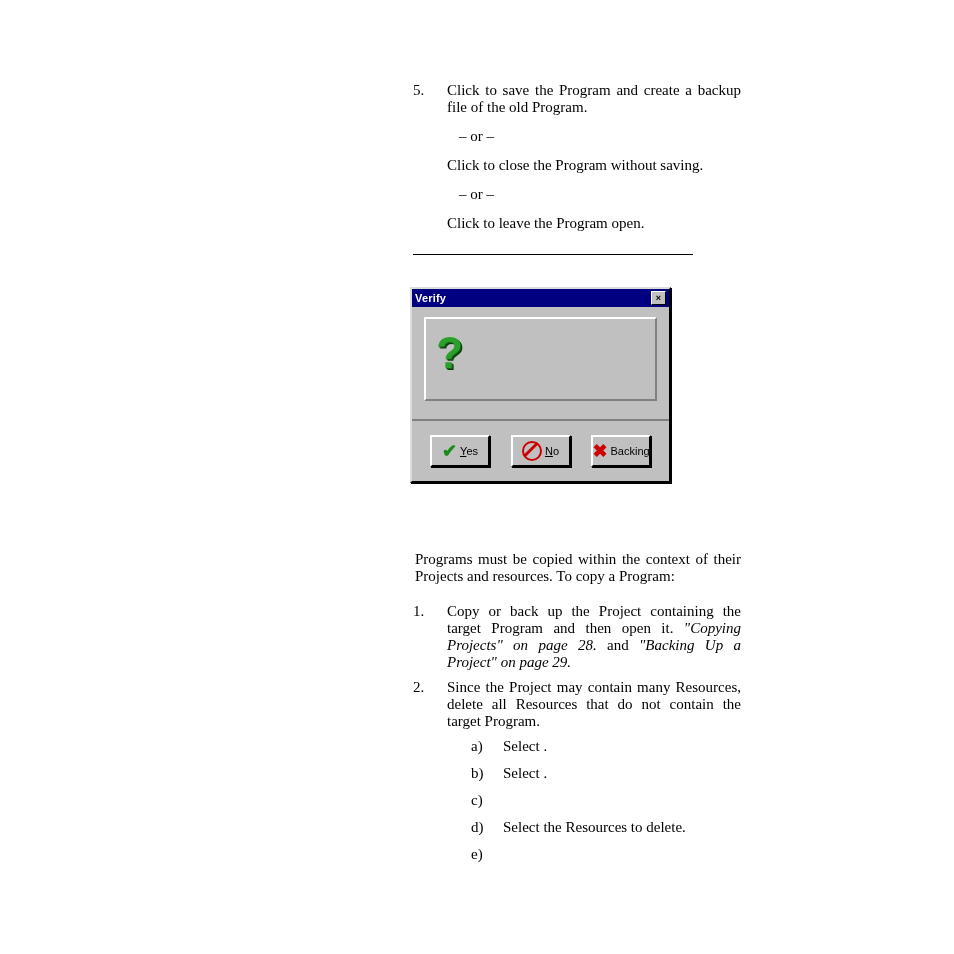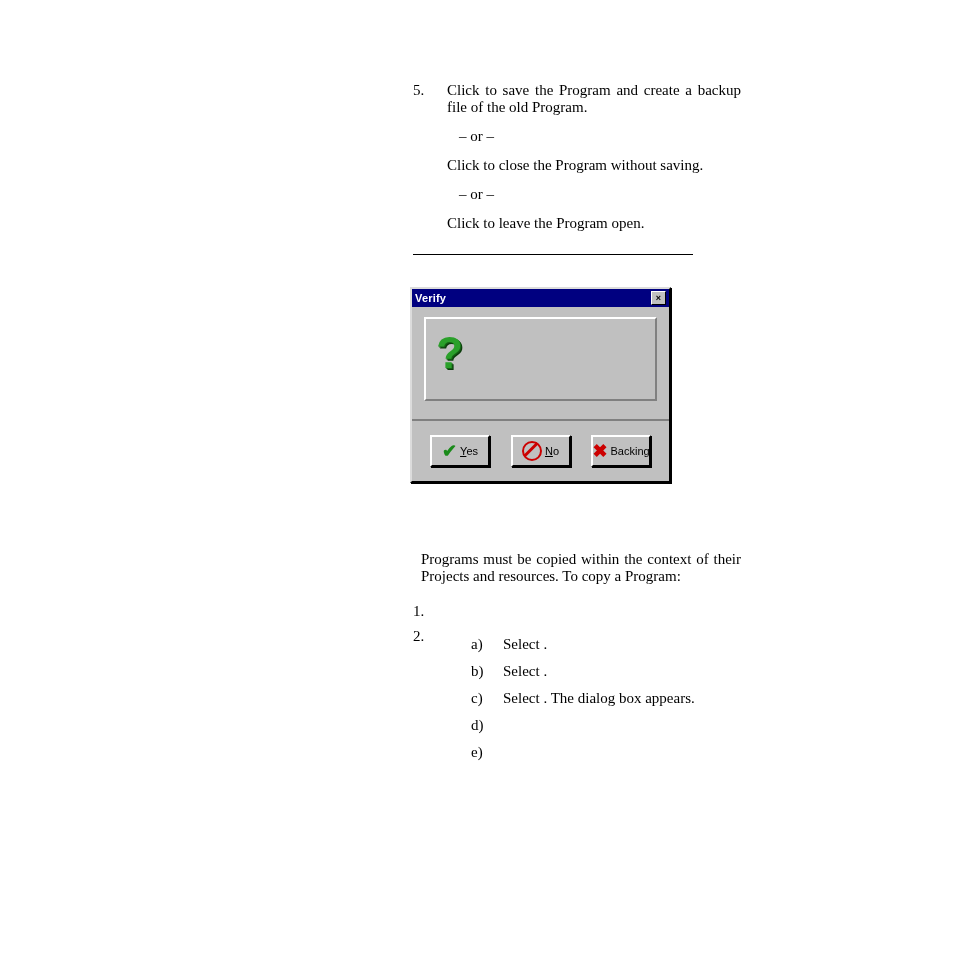--- a/index.html
+++ b/index.html
@@ -20,21 +20,21 @@
 .qmark{font:bold 44px Arial;color:#2aa02a;text-shadow:1px 1px 0 #156015,2px 2px 0 #0a3a0a;line-height:.9;padding-top:2px}
 .msgtxt{font:bold 11px Arial,Helvetica,sans-serif;color:#000;line-height:1.35}
 .btnrow{border-top:2px solid #808080;margin-top:8px;padding:14px 18px;display:flex;justify-content:space-between}
 .btn{width:56px;height:28px;background:#c0c0c0;border:2px solid #000;border-top-color:#fff;border-left-color:#fff;box-shadow:1px 1px 0 #000;display:flex;align-items:center;justify-content:center;gap:3px;font:11px Arial;color:#000;cursor:default}
 .btn .u{text-decoration:underline}
 .ic-yes{color:#1a8a1a;font:bold 18px Arial}
 .ic-no{width:16px;height:16px;border:2.5px solid #c00;border-radius:50%;position:relative}
 .ic-no:after{content:"";position:absolute;left:-2px;top:5px;width:18px;height:2.5px;background:#c00;transform:rotate(-45deg)}
 .ic-cancel{color:#c00;font:bold 18px Arial}
 .section2{position:absolute;left:413px;top:551px;width:328px}
-.para{text-align:justify;margin:0 0 18px 8px}
+.para{text-align:justify;margin:0 0 18px 2px}
 .ital{font-style:italic}
 .sub{margin-left:24px;margin-top:8px}
 .sub .row{display:flex;gap:18px;margin-bottom:10px}
 .sub .row .a{width:14px;flex:0 0 14px}
 .sub .row .t{flex:1}
 </style>
 </head>
 <body>
 
 <div class="page">
@@ -79,39 +79,41 @@
         <span>Backing</span>
       </div>
     </div>
   </div>
 
   <div class="section2">
     <p class="para">Programs must be copied within the context of their Projects and resources. To copy a Program:</p>
     <ol class="num">
       <li>
         <div class="n">1.</div>
+        <div class="b"><span>Copy or back up the Project containing the target Program and then open it. </span><span class="ital">"Copying Projects" on page 28.</span><span> and </span><span class="ital">"Backing Up a Project" on page 29.</span></div>
       </li>
       <li>
         <div class="n">2.</div>
         <div class="b">
+          <span>Since the Project may contain many Resources, delete all Resources that do not contain the target Program.</span>
           <div class="sub">
             <div class="row">
                 <div class="a">a)</div>
                 <div class="t"><span>Select </span><span>.</span></div>
               </div>
             <div class="row">
                 <div class="a">b)</div>
                 <div class="t"><span>Select </span><span>.</span></div>
               </div>
             <div class="row">
                 <div class="a">c)</div>
-                <div class="t"><span>Select </span><span>.  The </span><span> dialog box appears.</span></div>
               </div>
             <div class="row">
                 <div class="a">d)</div>
+                <div class="t">Select the Resources to delete.</div>
               </div>
             <div class="row">
                 <div class="a">e)</div>
               </div>
           </div>
         </div>
       </li>
     </ol>
   </div>
 

